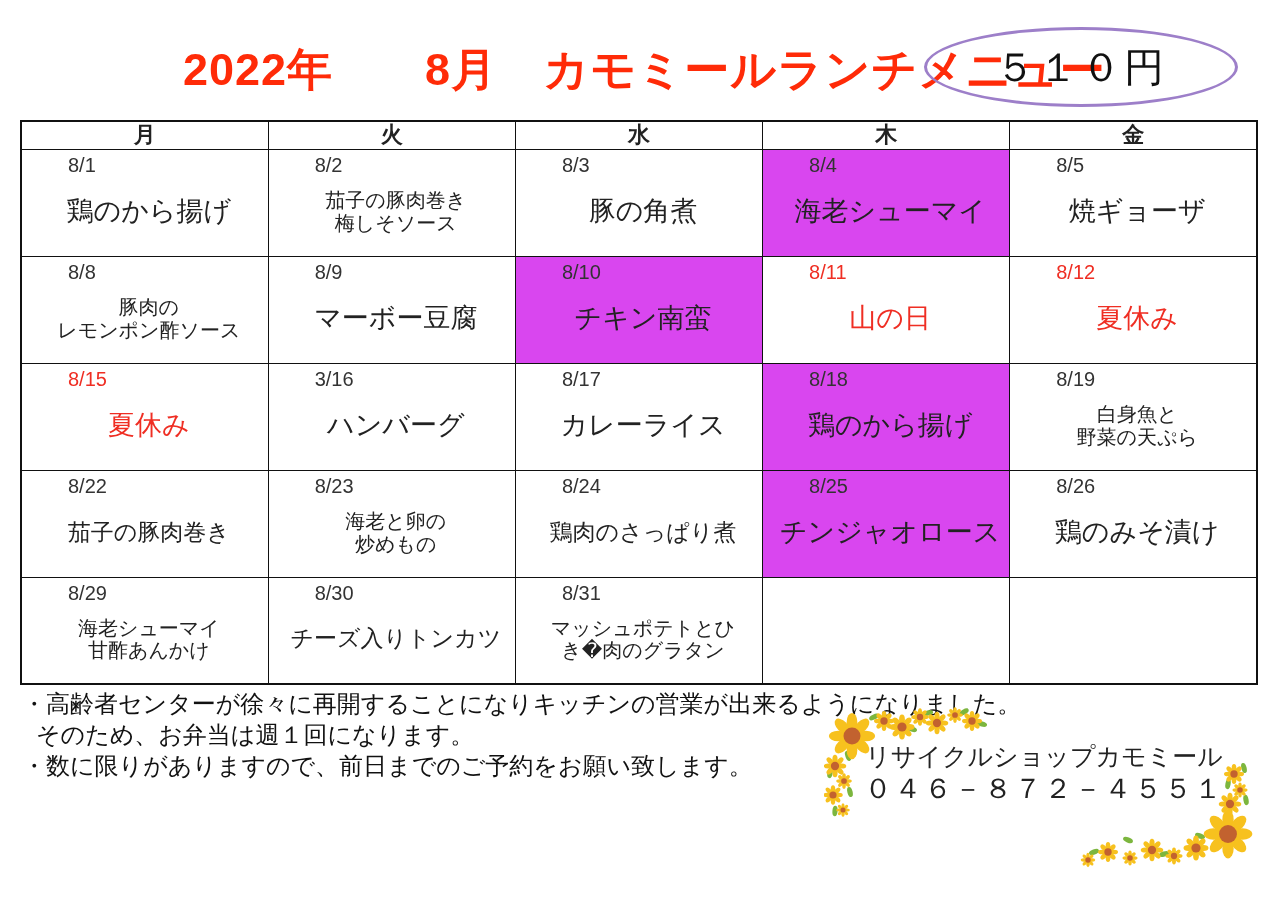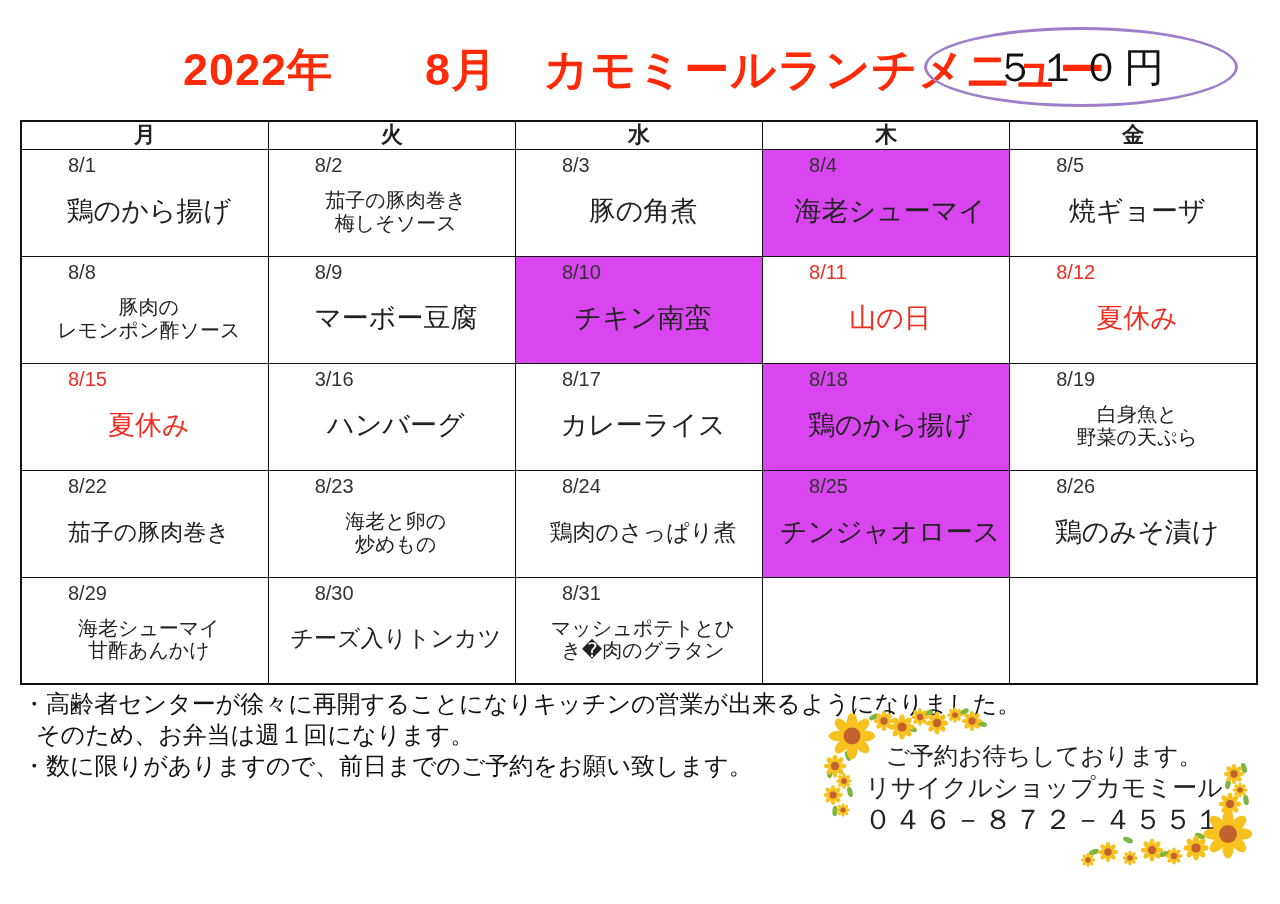--- a/index.html
+++ b/index.html
@@ -303,21 +303,20 @@
     <use href="#sf" transform="translate(113,17) scale(0.9)"></use>
     <use href="#sf" transform="translate(131,9) scale(0.62)"></use>
     <use href="#sf" transform="translate(148,15) scale(0.8)"></use>
     <use href="#sf" transform="translate(11,60) scale(0.9)"></use>
     <use href="#sf" transform="translate(20,75) scale(0.62)"></use>
     <use href="#sf" transform="translate(9,89) scale(0.78)"></use>
     <use href="#sf" transform="translate(19,104) scale(0.55)"></use>
   </svg>
 
   <div class="contact">
-    <div class="c1">ご予約お待ちしております。</div>
     <div class="c2">リサイクルショップカモミール</div>
     <div class="c3">０４６－８７２－４５５１</div>
   </div>
 
   <svg class="deco deco-br" width="180" height="120" viewBox="0 0 180 120">
     <use href="#lf" transform="translate(166,8) rotate(75)"></use>
     <use href="#lf" transform="translate(150,24) rotate(100)"></use>
     <use href="#lf" transform="translate(168,40) rotate(80)"></use>
     <use href="#lf" transform="translate(122,76) rotate(20)"></use>
     <use href="#lf" transform="translate(86,94) rotate(-18)"></use>

